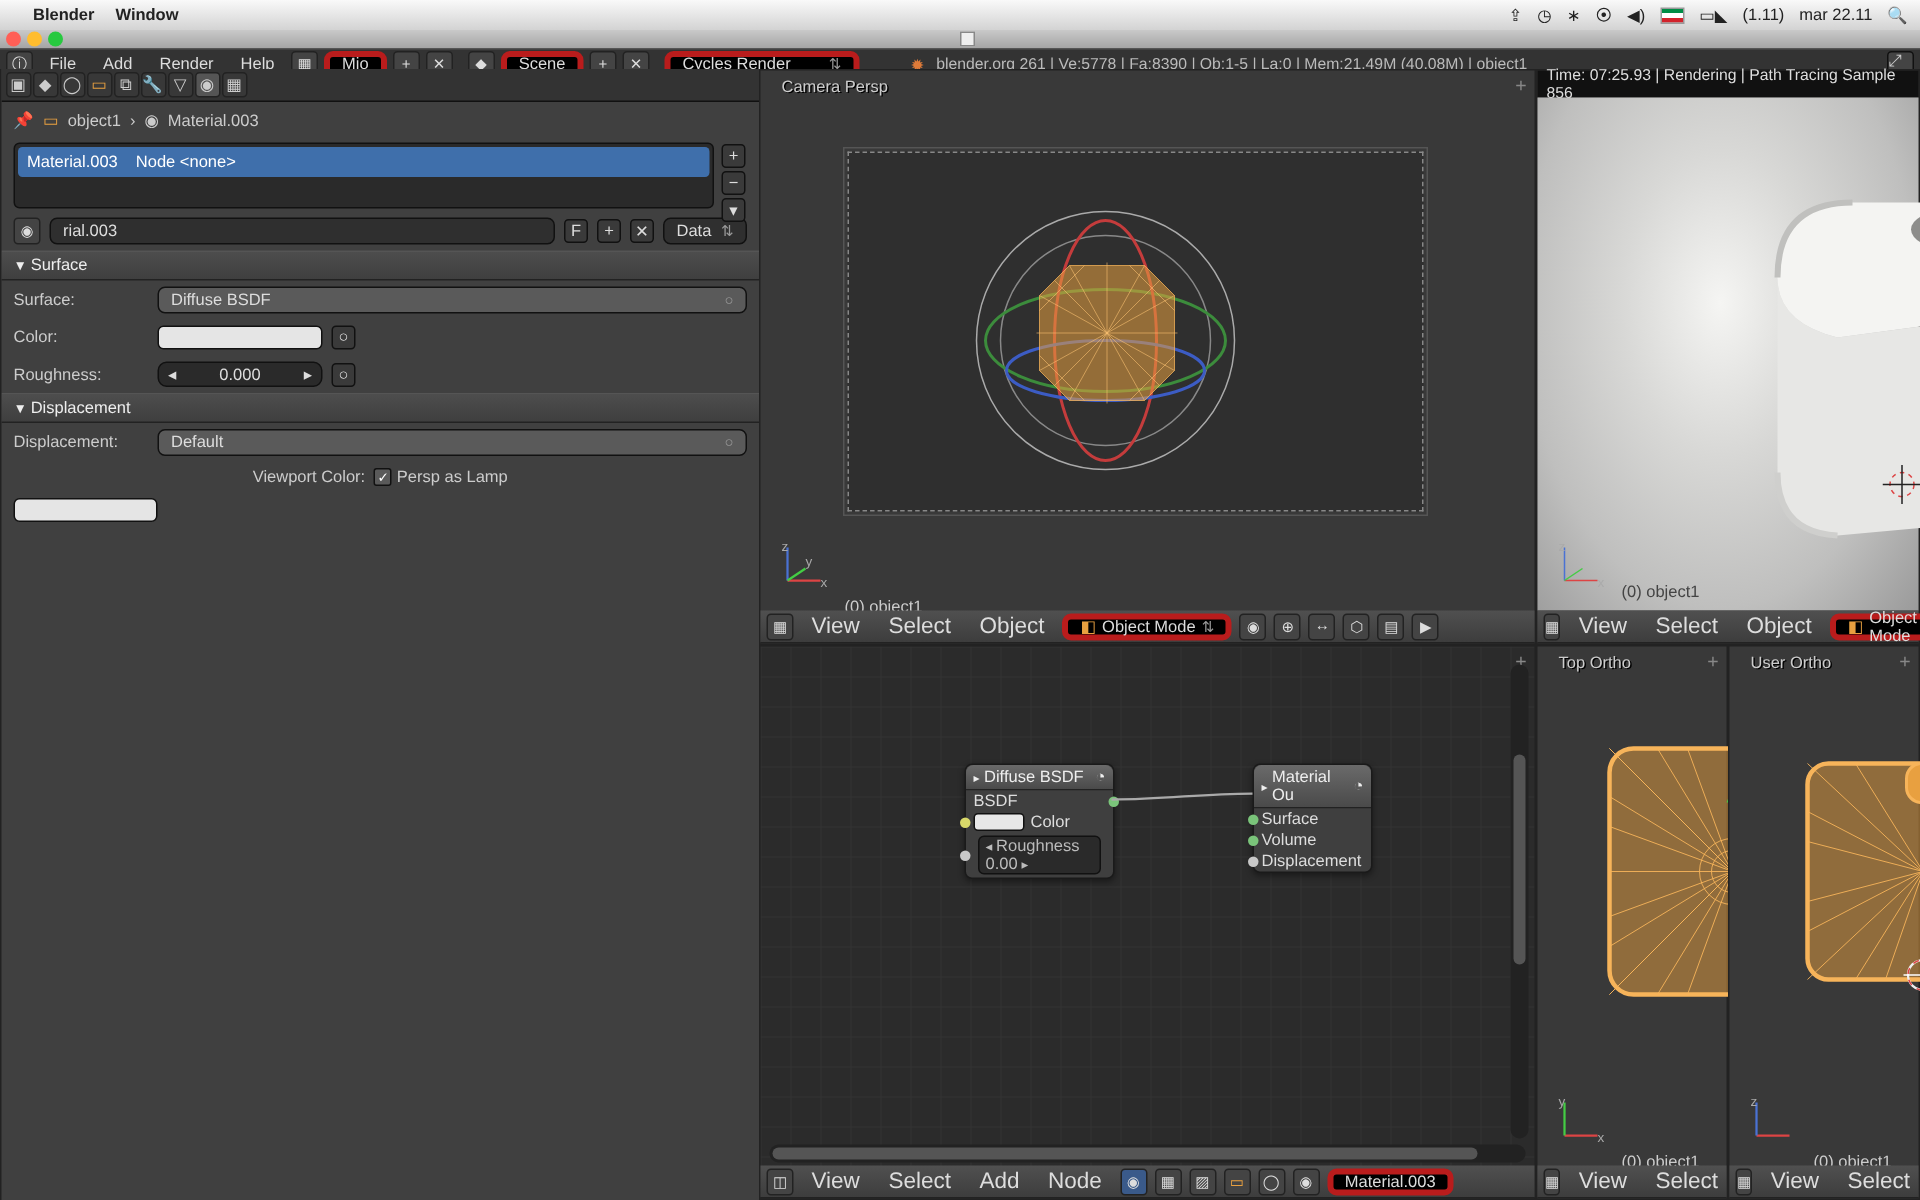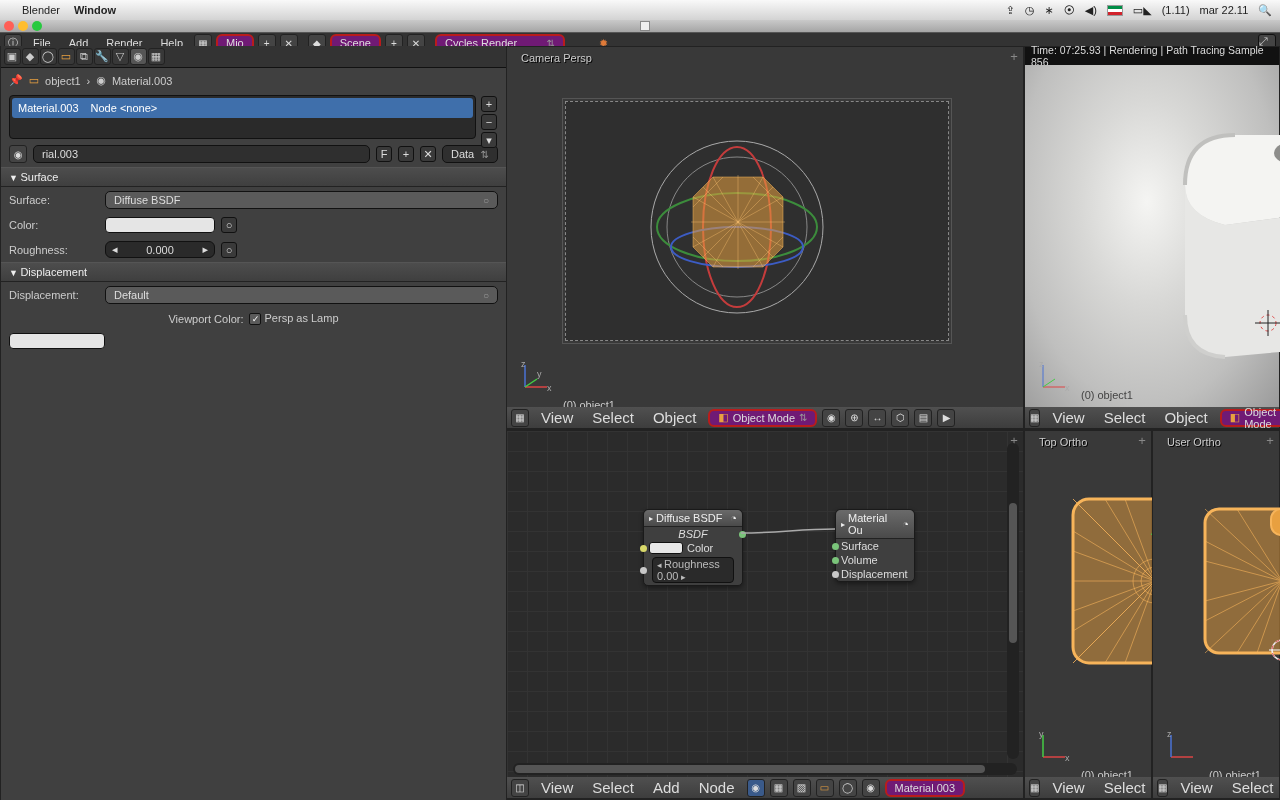--- a/index.html
+++ b/index.html
@@ -1,31 +1,31 @@
 <!DOCTYPE html>
 <html><head>
 <meta charset="utf-8">
 <style>
 * { margin:0; padding:0; box-sizing:border-box; font-family:"Lucida Grande",Arial,sans-serif; font-size:11px; user-select:none; }
 body { width:1280px; height:800px; background:#393939; color:#ccc; overflow:hidden; position:relative; }
 
 .mac-bar { height:20px; background:linear-gradient(#f9f9f9,#d3d3d3); display:flex; align-items:center; padding:0 8px; color:#222; position:relative; }
 .mac-bar .apple { font-size:13px; margin-right:14px; }
-.mac-bar .mitem { margin-right:14px; font-weight:normal; }
+.mac-bar .mitem { margin-right:14px; font-weight:bold; }
 .mac-bar .right { margin-left:auto; display:flex; align-items:center; gap:10px; }
 .mac-bar .right span { font-size:11px; }
 .flag { width:16px;height:11px;background:linear-gradient(#008d46 33%,#fff 33% 66%,#d2232c 66%); border:1px solid #999;}
 
 .bl-top { height:26px; background:#333; border-top:1px solid #555; border-bottom:1px solid #111; display:flex; align-items:center; padding:0 4px; gap:4px; }
 .win-dots { display:flex; gap:4px; margin-right:6px;}
 .win-dots span { width:10px;height:10px;border-radius:50%;}
 .rd{background:#ff5f56;} .yl{background:#ffbd2e;} .gn{background:#27c93f;}
 .icon-btn { width:18px; height:18px; background:#444; border:1px solid #222; border-radius:3px; display:inline-flex; align-items:center; justify-content:center; font-size:10px; color:#ddd; }
 .menu-txt { color:#ddd; padding:2px 7px; cursor:pointer;}
-.pill { background:#701a75; border:2px solid #b91c1c; border-radius:6px; padding:2px 8px; color:#ddd; display:inline-flex; align-items:center; gap:4px; height:18px;}
+.pill { background:#000000; border:4px solid #b91c1c; border-radius:6px; padding:2px 8px; color:#ddd; display:inline-flex; align-items:center; gap:4px; height:18px;}
 .tiny { font-size:10px; color:#999;}
 .status { color:#bbb; font-size:10.5px; margin-left:4px;}
 
 .work { position:absolute; top:46px; bottom:0; left:0; right:0; display:grid; grid-template-columns:506px 518px 256px; grid-template-rows:384px 1fr; }
 
 .vp { background:#393939; position:relative; border:1px solid #222;}
 .vp-label { position:absolute; top:5px; left:14px; color:#ccc; font-size:11px; text-shadow:1px 1px #000;}
 .vp-foot { position:absolute; bottom:18px; left:56px; color:#ccc; font-size:11px;}
 .vp-header { height:22px; background:linear-gradient(#505050,#3d3d3d); border-bottom:1px solid #222; display:flex; align-items:center; gap:5px; padding:0 4px; position:absolute; bottom:0; left:0; right:0;}
 .vp-header .menu-txt{font-size:15px;}
@@ -41,21 +41,21 @@
 .render-strip{position:absolute;top:0;left:0;right:0;height:18px;background:#111;color:#ddd;font-size:10.5px;display:flex;align-items:center;padding:0 6px;}
 .render-img{position:absolute;top:18px;left:0;right:0;bottom:22px;background:radial-gradient(ellipse at 48% 40%,#f5f5f3 0%,#d8d8d6 35%,#bfbfbe 70%,#9a9a9a 100%);}
 .cube3d{position:absolute;left:100px;top:30px;width:310px;height:280px;}
 .cross{position:absolute;left:230px;top:245px;width:26px;height:26px;}
 
 .node-area{background:#2b2b2b;background-image:linear-gradient(#333 1px,transparent 1px),linear-gradient(90deg,#333 1px,transparent 1px);background-size:20px 20px;}
 .node{position:absolute;background:#3f3f3f;border:1px solid #1a1a1a;border-radius:5px;box-shadow:0 2px 4px rgba(0,0,0,.4);}
 .node-hd{background:linear-gradient(#6a6a6a,#4a4a4a);color:#eee;font-size:10px;padding:2px 5px;border-bottom:1px solid #222;border-radius:5px 5px 0 0;display:flex;align-items:center;}
 .node-hd .tri{margin-right:3px;font-size:8px;}
 .sock{display:flex;align-items:center;padding:1px 5px;font-size:10px;color:#ddd;position:relative;}
-.sock.out{justify-content:center;font-style:italic;}
+.sock.out{justify-content:flex-start;}
 .dot{width:7px;height:7px;border-radius:50%;background:#c8c8c8;position:absolute;}
 .dot.l{left:-4px;} .dot.r{right:-4px;}
 .dot.y{background:#d9d96a;} .dot.g{background:#7ac47a;}
 .swatch{width:34px;height:12px;background:#e8e8e8;border:1px solid #111;border-radius:3px;margin-right:4px;}
 .nodebtn{background:#2a2a2a;border:1px solid #111;border-radius:4px;padding:0 4px;margin:1px 3px;font-size:9px;color:#bbb;}
 .scrollbar{position:absolute;bottom:24px;left:6px;right:6px;height:12px;background:#222;border-radius:6px;}
 .scrollbar .thumb{position:absolute;left:2px;top:2px;height:8px;width:470px;background:#555;border-radius:4px;}
 .vsb{position:absolute;right:4px;top:12px;bottom:40px;width:12px;background:#222;border-radius:6px;}
 .vsb .thumb{position:absolute;top:60px;left:2px;width:8px;height:140px;background:#555;border-radius:4px;}
 
@@ -128,20 +128,21 @@
   <span class="pill">
       <span>Scene</span>
     </span>
   <span class="icon-btn">+</span>
   <span class="icon-btn">✕</span>
   <span class="pill" style="margin-left:6px;width:130px;justify-content:space-between">
       <span>Cycles Render</span>
       <span class="tiny">⇅</span>
     </span>
   <span style="margin-left:30px;color:#e07b39">✹</span>
+  <span class="status">blender.org 261 | Ve:5778 | Fa:8390 | Ob:1-5 | La:0 | Mem:21.49M (40.08M) | object1</span>
   <span class="maxbtn" style="position:static;margin-left:auto">⤢</span>
 </div>
 
 <div class="work">
 
   <div class="vp">
     <span class="plus-corner" style="top:2px;right:2px">+</span>
     <div class="vp-label">Camera Persp</div>
     <div class="cam-frame"></div>
     <svg class="orbit" viewBox="0 0 180 180">

